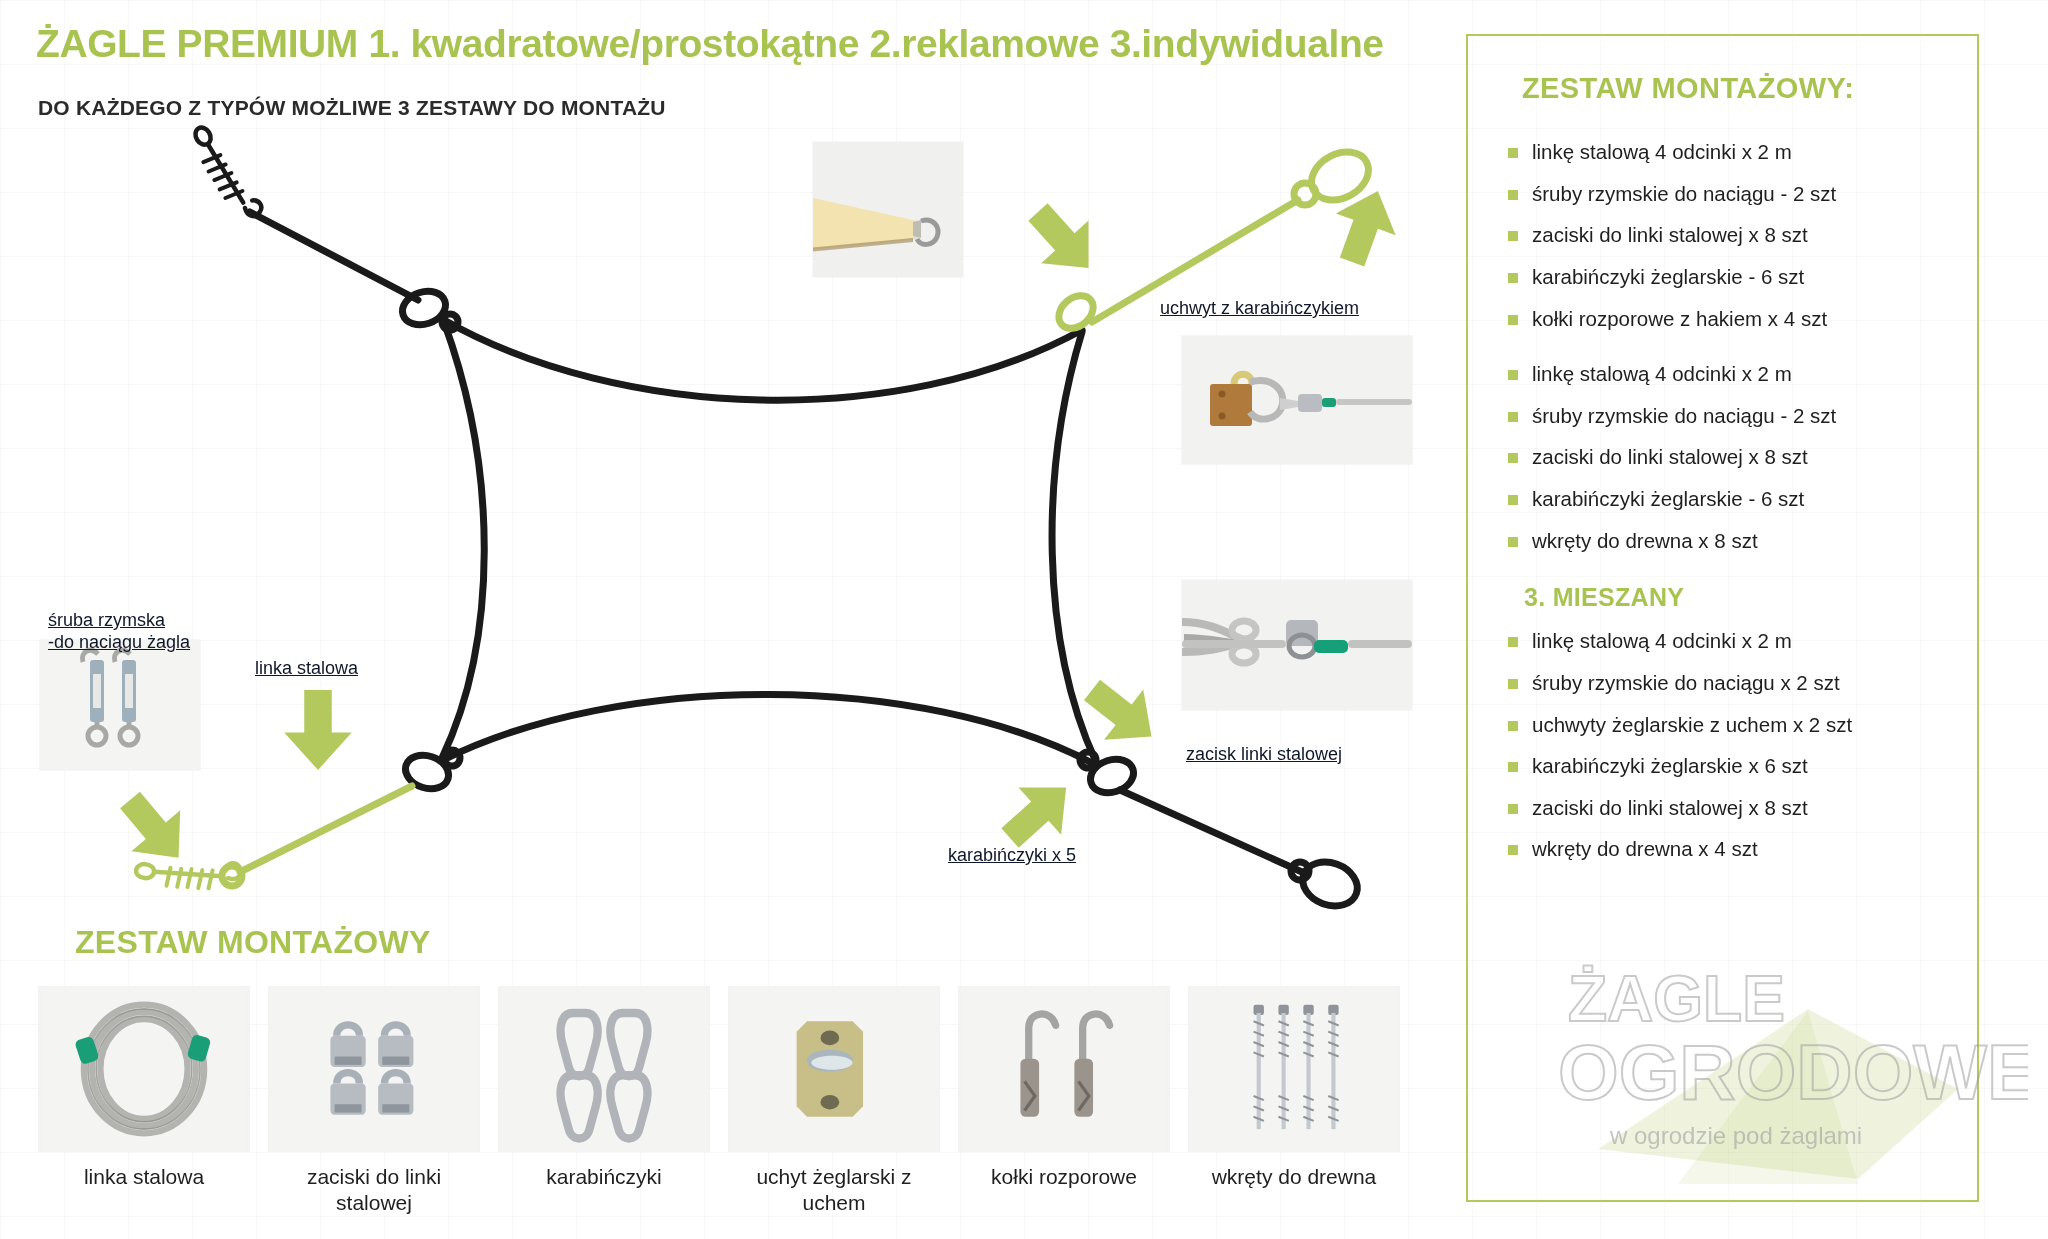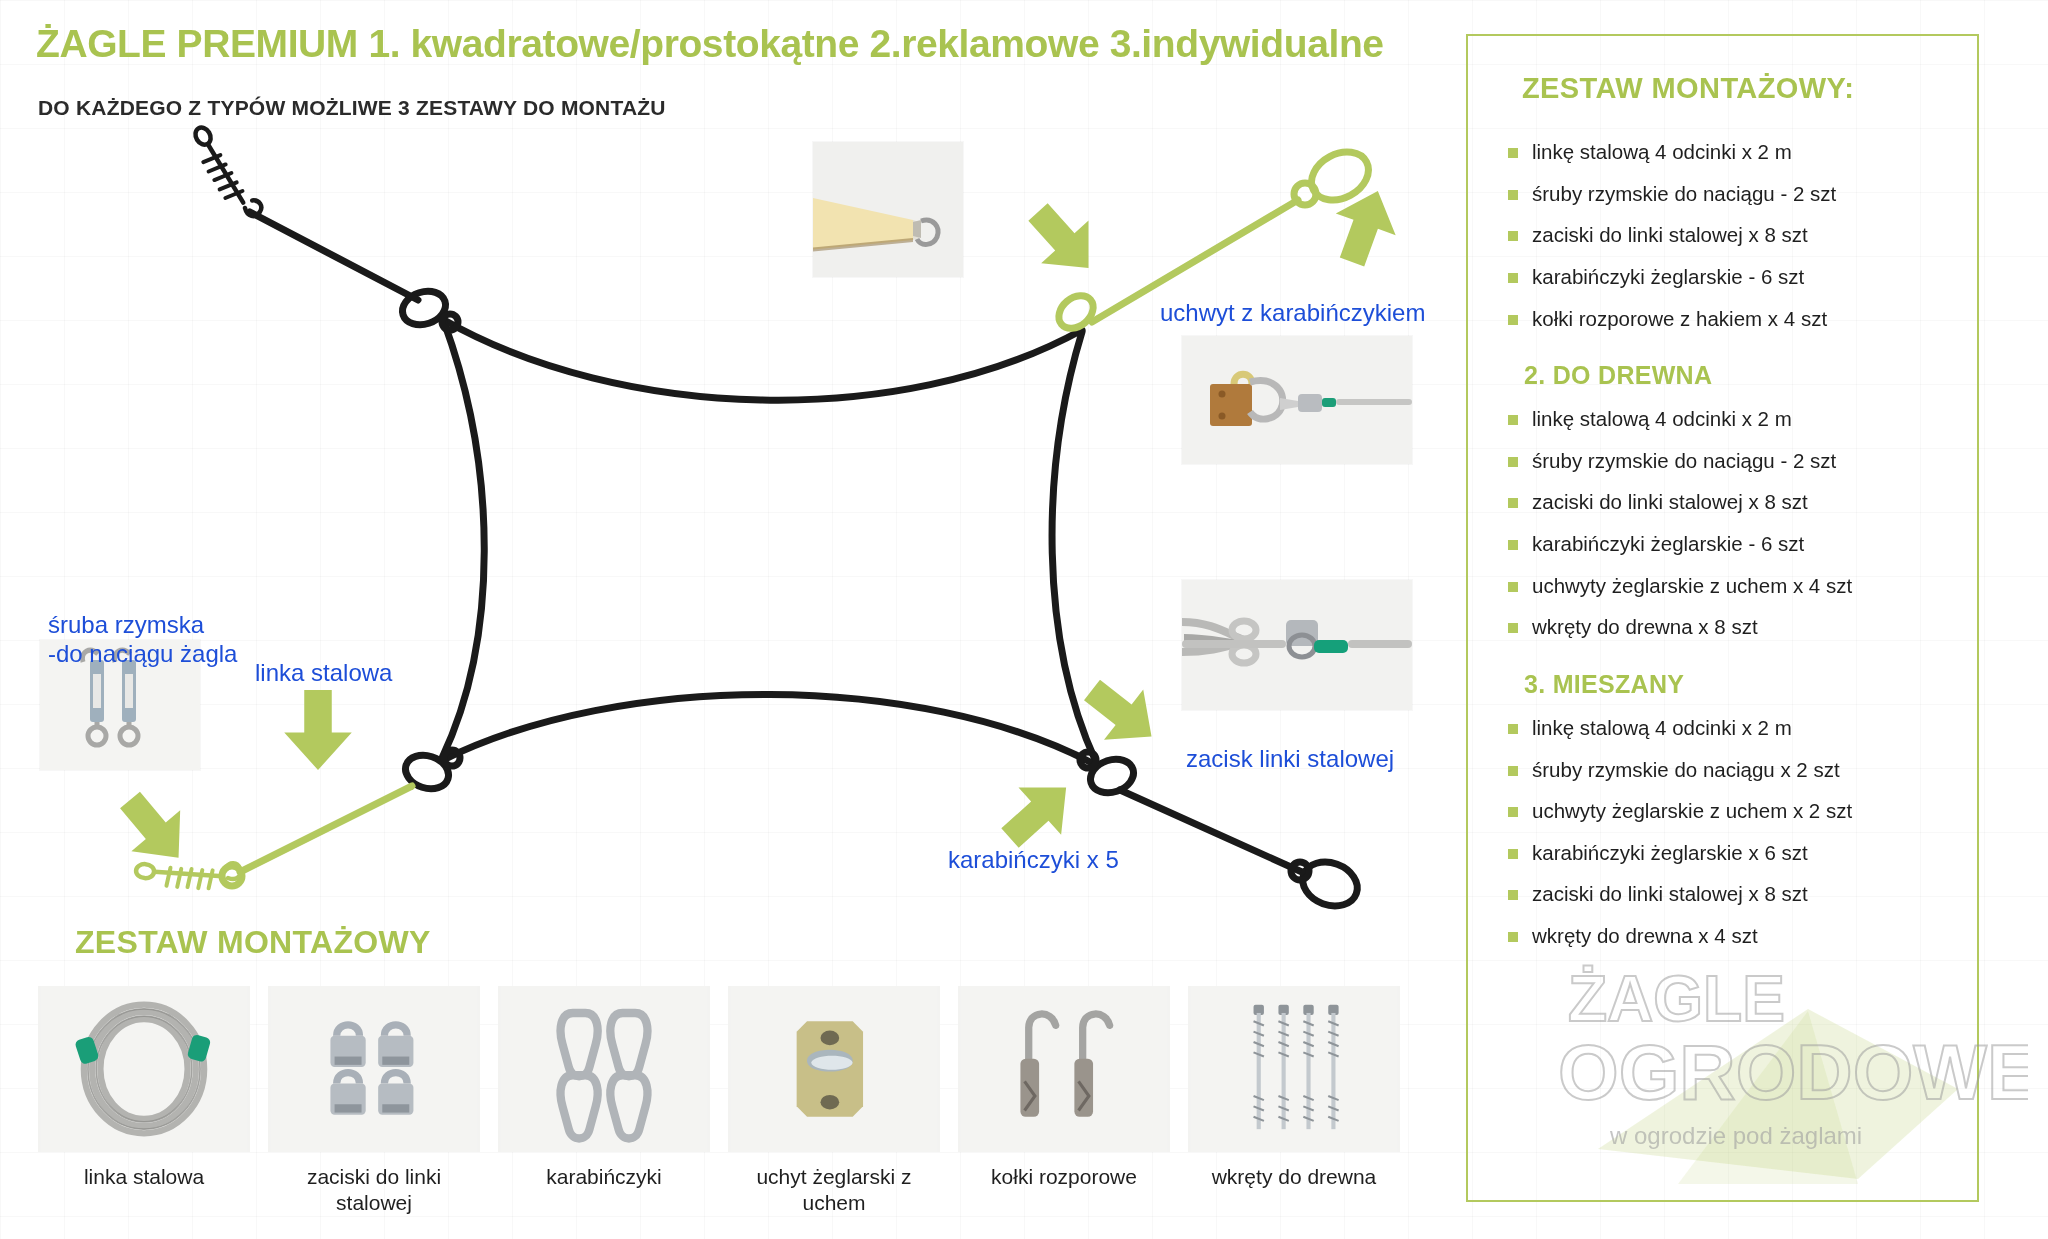--- a/index.html
+++ b/index.html
@@ -38,22 +38,22 @@
 
   
   .photo {
     position:absolute; background:#f4f4f2; overflow:hidden;
     box-shadow:0 0 0 1px rgba(0,0,0,.03);
   }
   .photo svg { display:block; width:100%; height:100%; }
 
   
   .lbl {
-    position:absolute; font-size:24px; color:#1d4ed8;
-    white-space:nowrap; line-height:1.22;
+    position:absolute; font-size:18px; color:#0f172a;
+    white-space:nowrap; line-height:1.22;text-decoration:underline;
   }
 
   #zestaw-heading {
     position:absolute; left:75px; top:924px;
     font-size:32px; font-weight:bold; color:#a9c350;
     letter-spacing:.3px; white-space:nowrap;
   }
 
   
   #product-strip {
@@ -471,41 +471,36 @@
           <span>karabińczyki żeglarskie - 6 szt</span>
         </li>
       <li>
           <span class="bullet"></span>
           <span>kołki rozporowe z hakiem x 4 szt</span>
         </li>
     </ul>
   </div>
 
   <div class="sec">
-    <div class="sec-title">2. DO DREWNA</div>
     <ul>
       <li>
           <span class="bullet"></span>
           <span>linkę stalową 4 odcinki x 2 m</span>
         </li>
       <li>
           <span class="bullet"></span>
           <span>śruby rzymskie do naciągu - 2 szt</span>
         </li>
       <li>
           <span class="bullet"></span>
           <span>zaciski do linki stalowej x 8 szt</span>
         </li>
       <li>
           <span class="bullet"></span>
           <span>karabińczyki żeglarskie - 6 szt</span>
-        </li>
-      <li>
-          <span class="bullet"></span>
-          <span>uchwyty żeglarskie z uchem x 4 szt</span>
         </li>
       <li>
           <span class="bullet"></span>
           <span>wkręty do drewna x 8 szt</span>
         </li>
     </ul>
   </div>
 
   <div class="sec">
     <div class="sec-title">3. MIESZANY</div>

